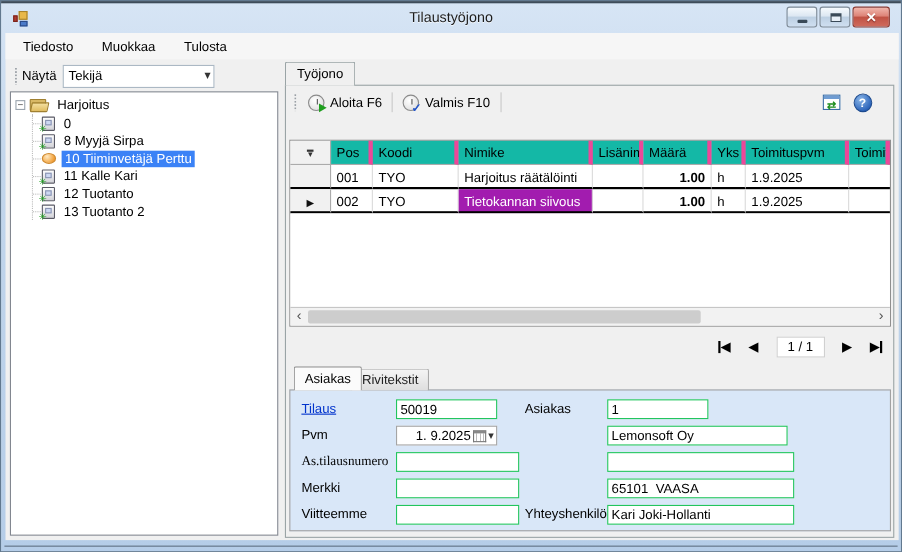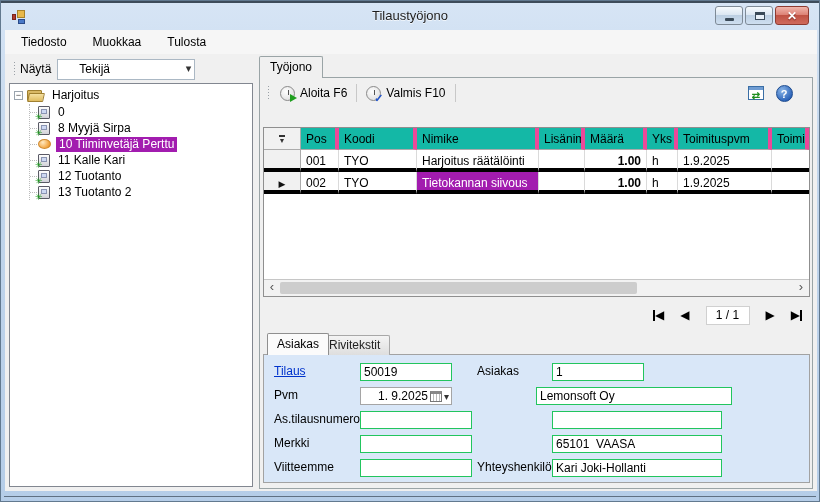--- a/index.html
+++ b/index.html
@@ -37,38 +37,38 @@
   .menu-item { padding:0 13px; height:24px; line-height:24px; cursor:default; }
   .menu-item:first-child { margin-left:3px; }
 
   .grip { width:3px; height:16px; margin:0 4px;
     background-image:radial-gradient(#9aa0a6 35%, transparent 36%); background-size:3px 3px; }
 
   
   .filterbar { position:absolute; left:4px; top:27px; width:244px; height:24px; display:flex; align-items:center; }
   .filter-label { margin-right:6px; }
   .combo { width:138px; height:21px; background:#fff; border:1px solid #abb8c4; display:flex; align-items:center; position:relative; }
-  .combo .combo-text { padding-left:21px; }
+  .combo .combo-text { padding-left:4px; }
   .combo .combo-arrow { position:absolute; right:3px; top:2px; font-size:11px; color:#333; }
 
   .treebox { position:absolute; left:4px; top:53px; width:244px; height:404px; background:#fff; border:1px solid #828790; overflow:hidden; }
   .tree-root { display:flex; align-items:center; height:17px; margin:3px 0 0 4px; }
   .expander { width:9px; height:9px; border:1px solid #9aa4ae; background:#fff; font-size:9px; line-height:7px; text-align:center; color:#444; margin-right:4px; }
   .folder-icon { width:17px; height:12px; position:relative; margin-right:5px; }
   .folder-icon .f-back { position:absolute; left:0; top:0; width:15px; height:11px; background:#d8b865; border:1px solid #a08030; border-radius:1px; }
   .folder-icon .f-front { position:absolute; left:1px; top:3px; width:16px; height:9px; background:linear-gradient(#f4e0a0,#e0bc60); border:1px solid #a08030; transform:skewX(-12deg); border-radius:1px; }
   .tree-children { margin-left:19px; border-left:1px dotted #bcbcbc; }
   .tree-item { display:flex; align-items:center; height:16px; position:relative; padding-left:8px; }
   .tree-item::before { content:''; position:absolute; left:0; top:8px; width:7px; border-top:1px dotted #bcbcbc; }
   .pc-icon { width:12px; height:13px; background:linear-gradient(#fdfdfd,#d2d2d8); border:1px solid #5a5a66; border-radius:1px; position:relative; margin-right:5px; flex:none; }
   .pc-icon .screen { position:absolute; left:2px; top:2px; right:2px; height:5px; background:#cdd8f2; border:1px solid #8a94b2; }
   .pc-icon .star { position:absolute; left:-4px; bottom:-4px; color:#1f9e1f; font-size:9px; line-height:9px; font-style:normal; }
   .ball-icon { width:13px; height:10px; border-radius:50%; background:radial-gradient(circle at 35% 30%, #ffe9c2, #f2a23c 70%, #d8862a); border:1px solid #cf8a30; margin-right:5px; flex:none; }
   .tree-label { padding:0 3px; line-height:15px; white-space:nowrap; }
-  .tree-item.selected .tree-label { background:#a21caf; color:#fff; }
+  .tree-item.selected .tree-label { background:#3b82f6; color:#fff; }
 
   
   .tab-top { position:absolute; left:254px; top:26px; height:22px; padding:3px 10px 0 10px; background:#f0f0f0;
     border:1px solid #9aa4a6; border-bottom:none; border-radius:2px 2px 0 0; z-index:2; }
   .tabpage { position:absolute; left:254px; top:47px; width:554px; height:412px; border:1px solid #9aa4a6; background:#f0f0f0; }
 
   .wq-toolbar { position:absolute; left:258px; top:51px; width:480px; height:24px; display:flex; align-items:center; }
   .tbtn { display:flex; align-items:center; gap:5px; padding:2px 6px; cursor:default; }
   .tsep { width:1px; height:18px; background:#c8c8c8; margin:0 3px; }
   .clock-icon { width:15px; height:15px; border-radius:50%; border:1px solid #8a8a8a; background:radial-gradient(circle at 40% 35%, #ffffff, #d8d8d8); position:relative; flex:none; }
@@ -80,21 +80,21 @@
   .mini-btn { width:22px; height:22px; display:flex; align-items:center; justify-content:center; }
   .refresh-icon { width:16px; height:14px; border:1px solid #3a6ea5; background:#fff; position:relative; text-align:center; }
   .refresh-icon::before { content:''; position:absolute; left:0; top:0; right:0; height:3px; background:#6f9cd2; }
   .refresh-icon .arrows { position:relative; top:1px; color:#1e8e1e; font-size:10px; font-weight:bold; line-height:12px; }
   .help-icon { width:17px; height:17px; border-radius:50%; background:radial-gradient(circle at 35% 30%, #8ab6e8, #2a62b8 75%); color:#fff; font-weight:bold; font-size:11px; text-align:center; line-height:17px; border:1px solid #1c4a8e; }
 
   
   .grid { position:absolute; left:258px; top:97px; width:547px; height:170px; border:1px solid #8f8f8f; background:#fff; display:flex; flex-direction:column; }
   .g-row { display:flex; height:22px; flex:none; }
   .g-head .g-cell { background:#14b8a6; border-right:4px solid #ec4899; border-bottom:1px solid #ababab; }
-  .g-cell { height:22px; padding:4px 5px 0 5px; border-right:1px solid #dadada; border-bottom:4px solid #000000; overflow:hidden; white-space:nowrap; }
+  .g-cell { height:22px; padding:4px 5px 0 5px; border-right:1px solid #dadada; border-bottom:2px solid #000000; overflow:hidden; white-space:nowrap; }
   .c0{width:37px;flex:none;} .c1{width:38px;flex:none;} .c2{width:78px;flex:none;} .c3{width:122px;flex:none;}
   .c4{width:46px;flex:none;} .c5{width:62px;flex:none;} .c6{width:31px;flex:none;} .c7{width:94px;flex:none;} .c8{width:37px;flex:none;border-right:none;}
   .g-cell.rowhdr { background:#f1f1f1; border-right:1px solid #ababab; text-align:center; padding:4px 0 0 0; }
   .num { text-align:right; font-weight:bold; }
   .yks-head { text-align:right; }
   .cell-selected { background:#a21caf; color:#fff; }
   .filter-glyph { display:inline-block; border-top:2px solid #333; font-size:7px; line-height:6px; padding-top:1px; color:#333; }
   .row-ind { font-size:9px; color:#111; line-height:14px; }
   .g-filler { flex:1; background:#fff; }
   .hscroll { height:17px; flex:none; background:#f2f2f2; border-top:1px solid #c6c6c6; position:relative; }
@@ -314,23 +314,23 @@
       <input class="f-input" style="left: 96px; top: 8px; width: 92px;" value="50019">
       <span class="f-label" style="left:213px; top:8px;">Asiakas</span>
       <input class="f-input" style="left: 288px; top: 8px; width: 92px;" value="1">
 
       <span class="f-label" style="left:10px; top:32px;">Pvm</span>
       <div class="datefield" style="left:96px; top:32px; width:92px;">
         <span class="d-text">1. 9.2025</span>
         <span class="cal-icon"></span>
         <span class="d-arrow">▾</span>
       </div>
-      <input class="f-input" style="left: 272px; top: 32px; width: 196px;" value="Lemonsoft Oy">
-
-      <span class="f-label" style="left:10px; top:56px;">As.tilausnumero</span>
+      <input class="f-input" style="left: 288px; top: 32px; width: 164px;" value="Lemonsoft Oy">
+
+      <span class="f-label" style="left:10px; top:56px;font-family:Liberation Serif, serif;">As.tilausnumero</span>
       <input class="f-input" style="left: 96px; top: 56px; width: 112px;" value="">
       <input class="f-input" style="left: 288px; top: 56px; width: 170px;" value="">
 
       <span class="f-label" style="left:10px; top:80px;">Merkki</span>
       <input class="f-input" style="left: 96px; top: 80px; width: 112px;" value="">
       <input class="f-input" style="left: 288px; top: 80px; width: 170px;" value="65101  VAASA">
 
       <span class="f-label" style="left:10px; top:104px;">Viitteemme</span>
       <input class="f-input" style="left: 96px; top: 104px; width: 112px;" value="">
       <span class="f-label" style="left:213px; top:104px;">Yhteyshenkilö</span>

